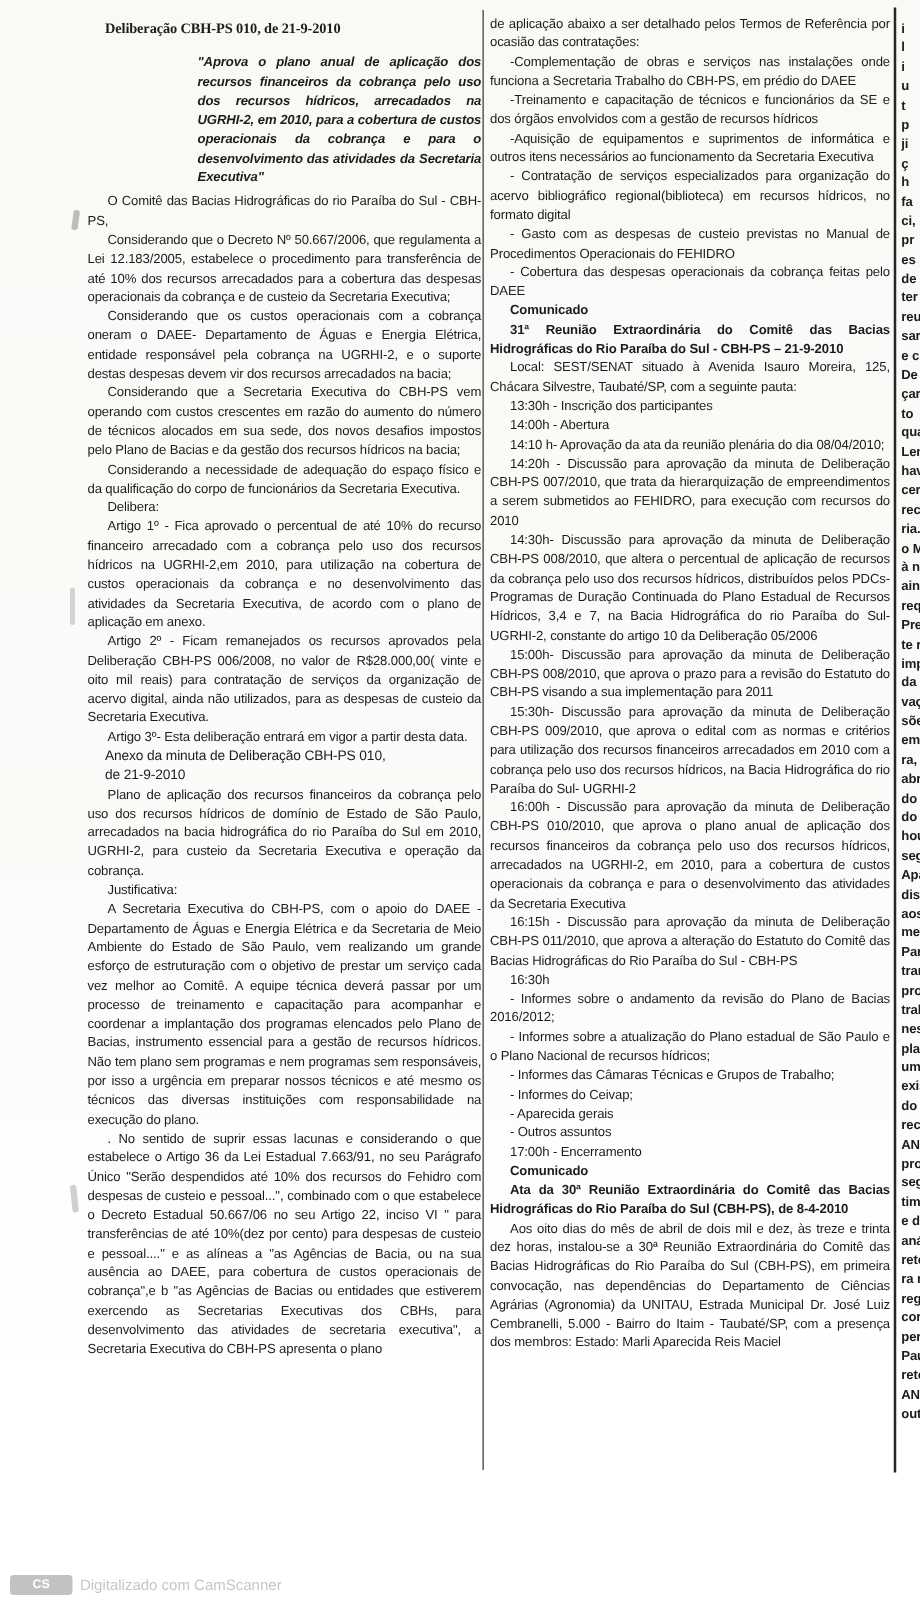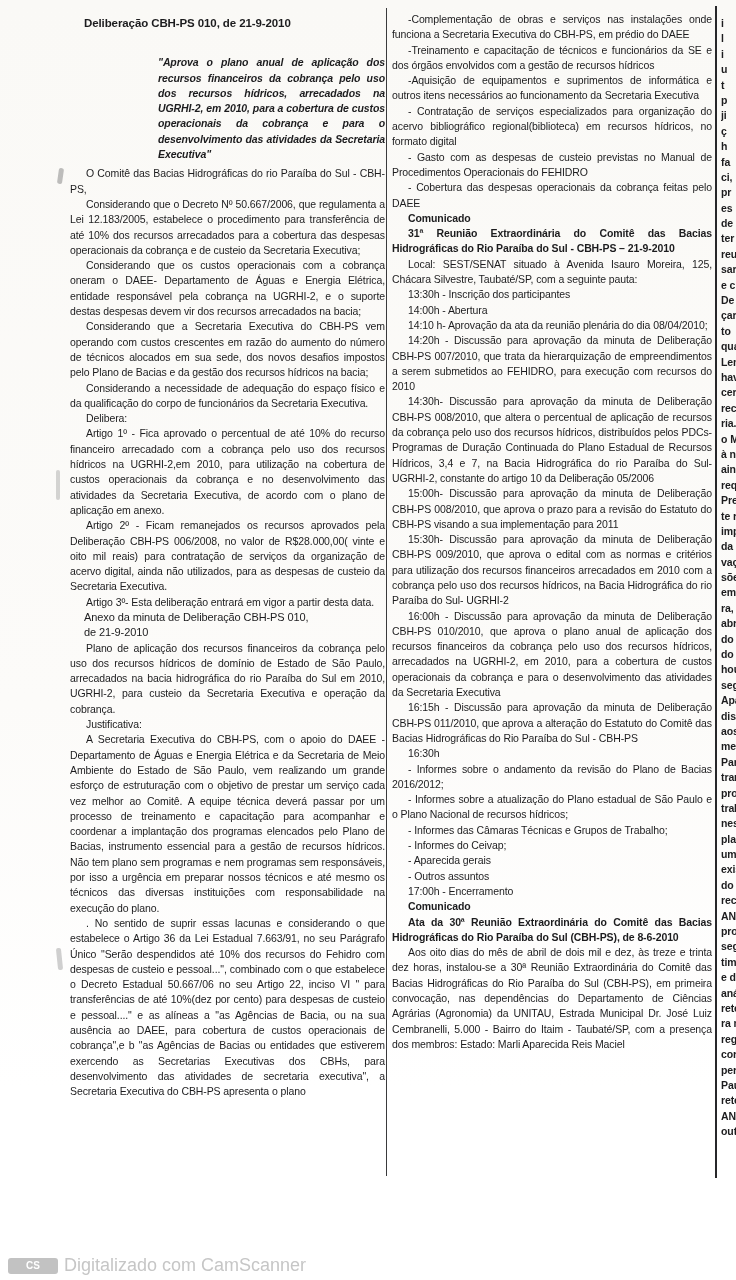--- a/index.html
+++ b/index.html
@@ -22,21 +22,21 @@
   .col-left  { left: 70px;  top: 16px; width: 315px; }
   .col-mid   { left: 392px; top: 12px; width: 320px; }
   .col-edge  { left: 721px; top: 16px; width: 15px; overflow: hidden; white-space: nowrap; font-weight: bold; }
   .rule { position: absolute; background: #3a3a3c; }
   .rule-1 { left: 386px; top: 8px;  width: 1px; height: 1168px; }
   .rule-2 { left: 715px; top: 6px;  width: 2px; height: 1172px; background: #27272a; }
   .para { margin: 0; }
   .body { text-align: justify; text-indent: 16px; }
   .noindent { text-align: justify; text-indent: 0; }
   .bold-body { text-align: justify; text-indent: 16px; font-weight: bold; }
-  .heading { font-weight: bold; font-size: 11.5px; margin: 0 0 24px 14px; }
+  .heading { font-weight: bold; font-size: 11.5px; margin: 0 0 12px 14px; font-family: Liberation Serif, serif; }
   .subheading { font-weight: normal; font-size: 11px; margin-left: 14px; white-space: pre-line; }
   .quote {
     font-style: italic;
     font-weight: bold;
     text-align: justify;
     margin: 2px 0 4px 88px;
   }
   .edge-line { height: 15.4px; }
   .smudge { position: absolute; background: #8a8a8a; opacity: .55; border-radius: 2px; }
   .smudge-1 { left: 58px; top: 168px; width: 5px; height: 16px; transform: rotate(8deg); }
@@ -53,21 +53,21 @@
   .cs-badge {
     display: inline-block;
     background: #c2c2c2;
     color: #ffffff;
     font-weight: bold;
     font-size: 10px;
     line-height: 14px;
     padding: 1px 18px;
     border-radius: 3px;
   }
-  .wm-text { color: #c6c6c6; font-size: 18px; }
+  .wm-text { color: #c6c6c6; font-size: 12px; }
 </style>
 </head>
 <body>
 
 <div class="page">
 
   <div class="smudge smudge-1"></div>
   <div class="smudge smudge-2"></div>
   <div class="smudge smudge-3"></div>
 
@@ -87,21 +87,22 @@
 de 21-9-2010</p>
       <p class="para body">Plano de aplicação dos recursos financeiros da cobrança pelo uso dos recursos hídricos de domínio de Estado de São Paulo, arrecadados na bacia hidrográfica do rio Paraíba do Sul em 2010, UGRHI-2, para custeio da Secretaria Executiva e operação da cobrança.</p>
       <p class="para body">Justificativa:</p>
       <p class="para body">A Secretaria Executiva do CBH-PS, com o apoio do DAEE - Departamento de Águas e Energia Elétrica e da Secretaria de Meio Ambiente do Estado de São Paulo, vem realizando um grande esforço de estruturação com o objetivo de prestar um serviço cada vez melhor ao Comitê. A equipe técnica deverá passar por um processo de treinamento e capacitação para acompanhar e coordenar a implantação dos programas elencados pelo Plano de Bacias, instrumento essencial para a gestão de recursos hídricos. Não tem plano sem programas e nem programas sem responsáveis, por isso a urgência em preparar nossos técnicos e até mesmo os técnicos das diversas instituições com responsabilidade na execução do plano.</p>
       <p class="para body">. No sentido de suprir essas lacunas e considerando o que estabelece o Artigo 36 da Lei Estadual 7.663/91, no seu Parágrafo Único "Serão despendidos até 10% dos recursos do Fehidro com despesas de custeio e pessoal...", combinado com o que estabelece o Decreto Estadual 50.667/06 no seu Artigo 22, inciso VI " para transferências de até 10%(dez por cento) para despesas de custeio e pessoal...." e as alíneas a "as Agências de Bacia, ou na sua ausência ao DAEE, para cobertura de custos operacionais de cobrança",e b "as Agências de Bacias ou entidades que estiverem exercendo as Secretarias Executivas dos CBHs, para desenvolvimento das atividades de secretaria executiva", a Secretaria Executiva do CBH-PS apresenta o plano</p>
     </div>
 
   <div class="rule rule-1"></div>
 
   <div class="col col-mid" id="col-mid">
-      <p class="para body">-Complementação de obras e serviços nas instalações onde funciona a Secretaria Executiva do CBH-PS, em prédio do DAEE</p>
+      <p class="para noindent">de aplicação abaixo a ser detalhado pelos Termos de Referência por ocasião das contratações:</p>
+      <p class="para body">-Complementação de obras e serviços nas instalações onde funciona a Secretaria Trabalho do CBH-PS, em prédio do DAEE</p>
       <p class="para body">-Treinamento e capacitação de técnicos e funcionários da SE e dos órgãos envolvidos com a gestão de recursos hídricos</p>
       <p class="para body">-Aquisição de equipamentos e suprimentos de informática e outros itens necessários ao funcionamento da Secretaria Executiva</p>
       <p class="para body">- Contratação de serviços especializados para organização do acervo bibliográfico regional(biblioteca) em recursos hídricos, no formato digital</p>
       <p class="para body">- Gasto com as despesas de custeio previstas no Manual de Procedimentos Operacionais do FEHIDRO</p>
       <p class="para body">- Cobertura das despesas operacionais da cobrança feitas pelo DAEE</p>
       <p class="para bold-body">Comunicado</p>
       <p class="para bold-body">31ª Reunião Extraordinária do Comitê das Bacias Hidrográficas do Rio Paraíba do Sul - CBH-PS – 21-9-2010</p>
       <p class="para body">Local: SEST/SENAT situado à Avenida Isauro Moreira, 125, Chácara Silvestre, Taubaté/SP, com a seguinte pauta:</p>
       <p class="para body">13:30h - Inscrição dos participantes</p>
       <p class="para body">14:00h - Abertura</p>
@@ -114,21 +115,21 @@
       <p class="para body">16:15h - Discussão para aprovação da minuta de Deliberação CBH-PS 011/2010, que aprova a alteração do Estatuto do Comitê das Bacias Hidrográficas do Rio Paraíba do Sul - CBH-PS</p>
       <p class="para body">16:30h</p>
       <p class="para body">- Informes sobre o andamento da revisão do Plano de Bacias 2016/2012;</p>
       <p class="para body">- Informes sobre a atualização do Plano estadual de São Paulo e o Plano Nacional de recursos hídricos;</p>
       <p class="para body">- Informes das Câmaras Técnicas e Grupos de Trabalho;</p>
       <p class="para body">- Informes do Ceivap;</p>
       <p class="para body">- Aparecida gerais</p>
       <p class="para body">- Outros assuntos</p>
       <p class="para body">17:00h - Encerramento</p>
       <p class="para bold-body">Comunicado</p>
-      <p class="para bold-body">Ata da 30ª Reunião Extraordinária do Comitê das Bacias Hidrográficas do Rio Paraíba do Sul (CBH-PS), de 8-6-2010</p>
+      <p class="para bold-body">Ata da 30ª Reunião Extraordinária do Comitê das Bacias Hidrográficas do Rio Paraíba do Sul (CBH-PS), de 8-4-2010</p>
       <p class="para body">Aos oito dias do mês de abril de dois mil e dez, às treze e trinta dez horas, instalou-se a 30ª Reunião Extraordinária do Comitê das Bacias Hidrográficas do Rio Paraíba do Sul (CBH-PS), em primeira convocação, nas dependências do Departamento de Ciências Agrárias (Agronomia) da UNITAU, Estrada Municipal Dr. José Luiz Cembranelli, 5.000 - Bairro do Itaim - Taubaté/SP, com a presença dos membros: Estado: Marli Aparecida Reis Maciel</p>
     </div>
 
   <div class="rule rule-2"></div>
 
   <div class="col col-edge" id="col-edge">
       <div class="edge-line">i</div>
       <div class="edge-line">l</div>
       <div class="edge-line">i</div>
       <div class="edge-line">u</div>

